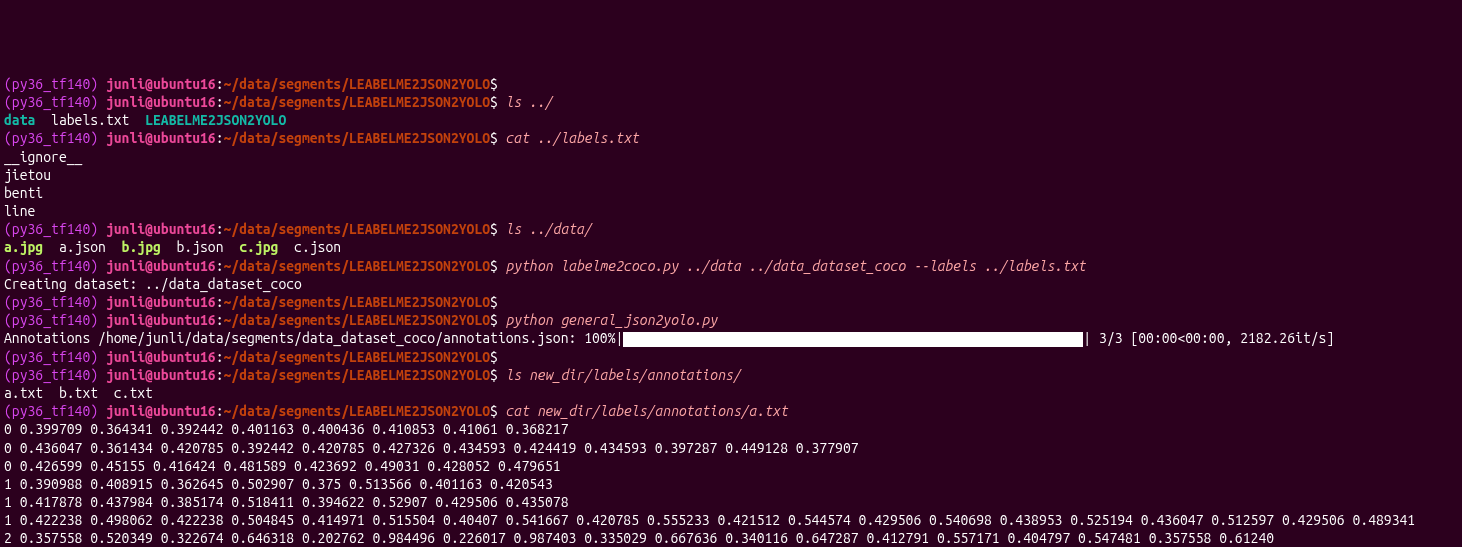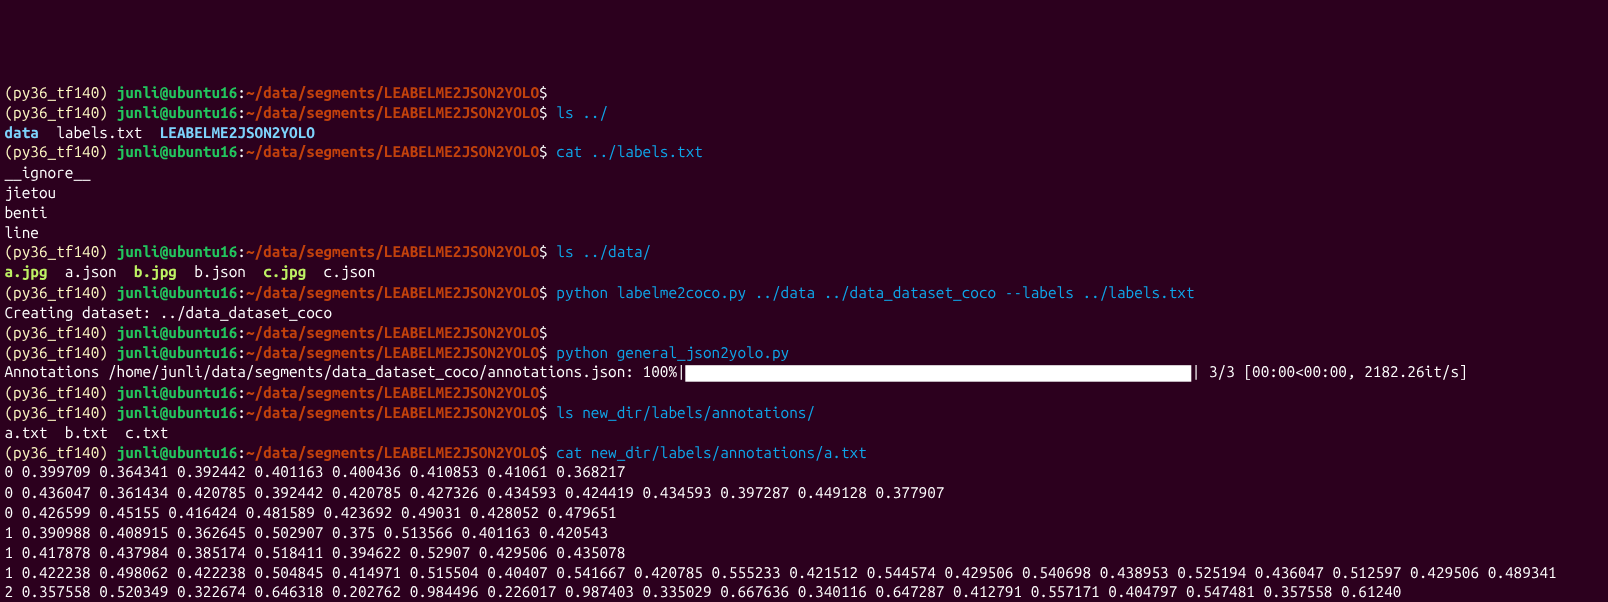--- a/index.html
+++ b/index.html
@@ -9,25 +9,25 @@
       font-family: 'Ubuntu Mono', 'DejaVu Sans Mono', monospace;
       font-size: 14px;
       line-height: 1.3;
       padding: 2px 4px;
       white-space: pre-wrap;
       word-wrap: break-word;
       position: relative;
       min-height: 547px;
     }
     .line { display: block; }
-    .env { color: #fef9c3; }
-    .user { color: #22c55e; font-weight: bold; }
+    .env { color: #d946ef; }
+    .user { color: #ec4899; font-weight: bold; }
     .path { color: #c2410c; font-weight: bold; }
-    .cmd { color: #0ea5e9; }
-    .blue-txt { color: #7dd3fc; font-weight: bold; }
+    .cmd { color: #fca5a5; font-style: italic; }
+    .blue-txt { color: #14b8a6; font-weight: bold; }
     .purple-txt { color: #bef264; font-weight: bold; }
     .white-txt { color: #ffffff; }
     .progress-bar {
       background: #ffffff;
       display: inline-block;
       height: 1.1em;
       vertical-align: middle;
     }
   </style>
 </head>

